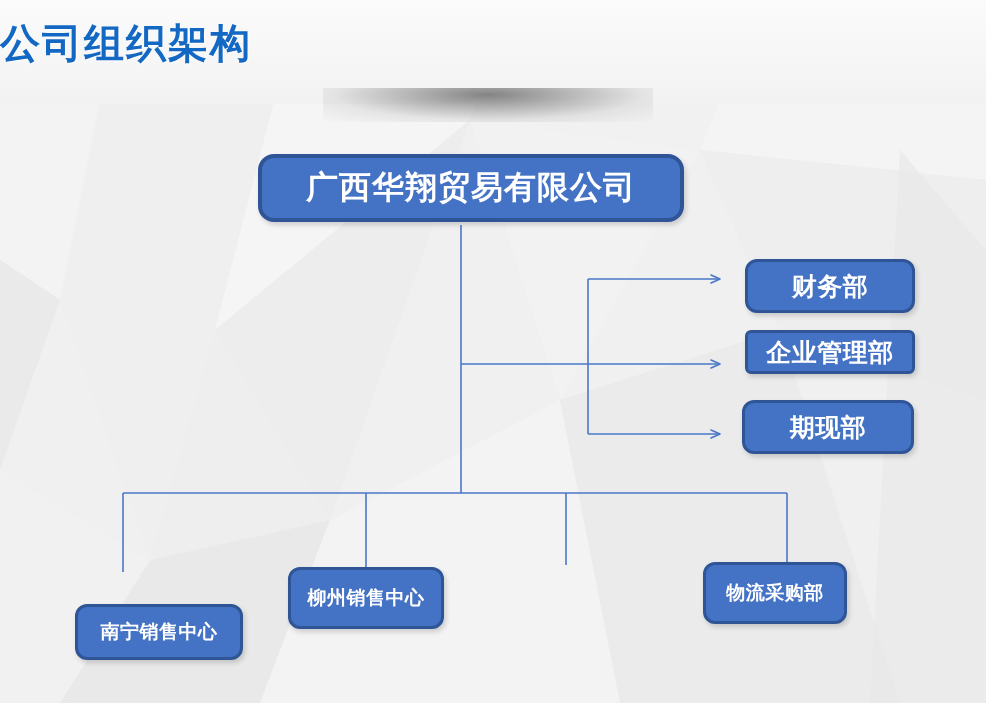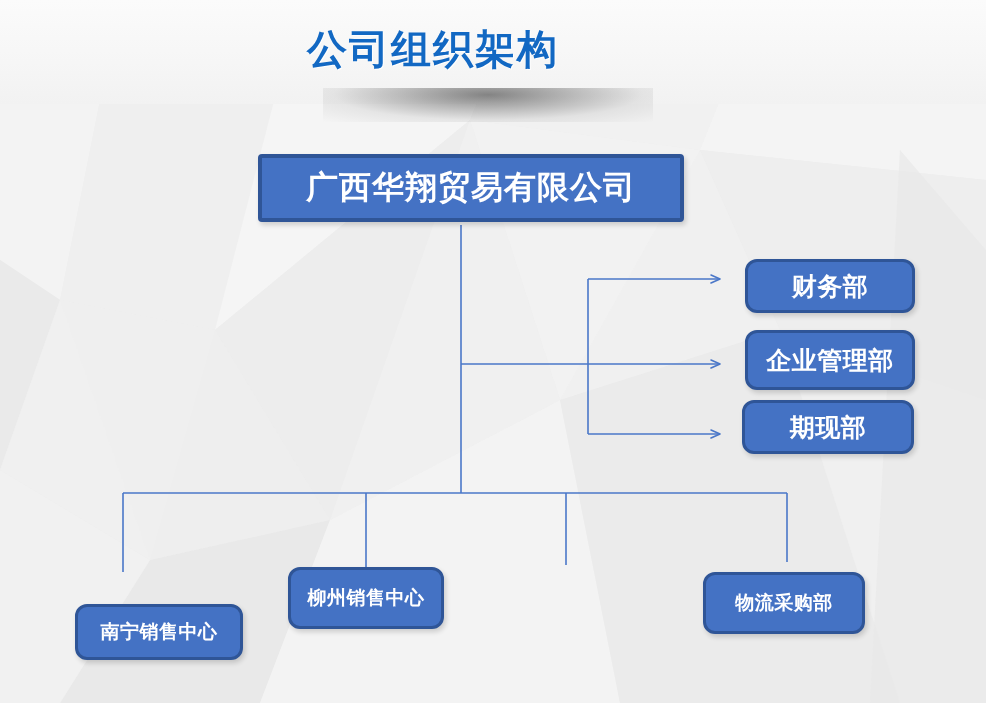--- a/index.html
+++ b/index.html
@@ -50,23 +50,22 @@
     background: radial-gradient(ellipse at 50% 20%,
                 rgba(40,40,40,0.55) 0%,
                 rgba(60,60,60,0.30) 38%,
                 rgba(90,90,90,0.10) 66%,
                 rgba(120,120,120,0.0) 100%);
     pointer-events: none;
   }
   #page-title {
     position: absolute;
     left: 0;
-    top: 22px;
+    top: 16px;
     width: 866px;
-    text-align: center;
     font-size: 40px;
     font-weight: bold;
     letter-spacing: 2px;
     color: #1268c3;
     text-shadow: 1px 1px 0 rgba(255,255,255,0.85);
   }
 
   
   #connectors {
     position: absolute;
@@ -87,21 +86,21 @@
     color: #ffffff;
     font-weight: bold;
     display: flex;
     align-items: center;
     justify-content: center;
     text-align: center;
     box-shadow: 2px 3px 5px rgba(0,0,0,0.16);
     white-space: nowrap;
   }
   .node.root {
-    border-radius: 4px;
+    border-radius: 16px;
     border-width: 4px;
     font-size: 32px;
     letter-spacing: 1px;
   }
   .node.dept {
     font-size: 25px;
     letter-spacing: 0.5px;
   }
   .node.unit {
     font-size: 19px;
@@ -167,30 +166,30 @@
     </g>
   </svg>
 
   <div class="node root" style="left:258px; top:154px; width:426px; height:68px;">
     <span>广西华翔贸易有限公司</span>
   </div>
 
   <div class="node dept" style="left:745px; top:259px; width:170px; height:54px;">
     <span>财务部</span>
   </div>
-  <div class="node dept" style="left:745px; top:330px; width:170px; height:60px;">
+  <div class="node dept" style="left:745px; top:330px; width:170px; height:44px;border-radius:6px;">
     <span>企业管理部</span>
   </div>
   <div class="node dept" style="left:742px; top:400px; width:172px; height:54px;">
     <span>期现部</span>
   </div>
 
   <div class="node unit" style="left:75px; top:604px; width:168px; height:56px;">
     <span>南宁销售中心</span>
   </div>
   <div class="node unit" style="left:288px; top:567px; width:156px; height:62px;text-align:center;">
     <span>柳州销售中心</span>
   </div>
-  <div class="node unit" style="left:703px; top:562px; width:162px; height:62px;margin-top:10px;">
+  <div class="node unit" style="left:703px; top:562px; width:144px; height:62px;">
     <span>物流采购部</span>
   </div>
 
 </div>
 
 </body></html>

